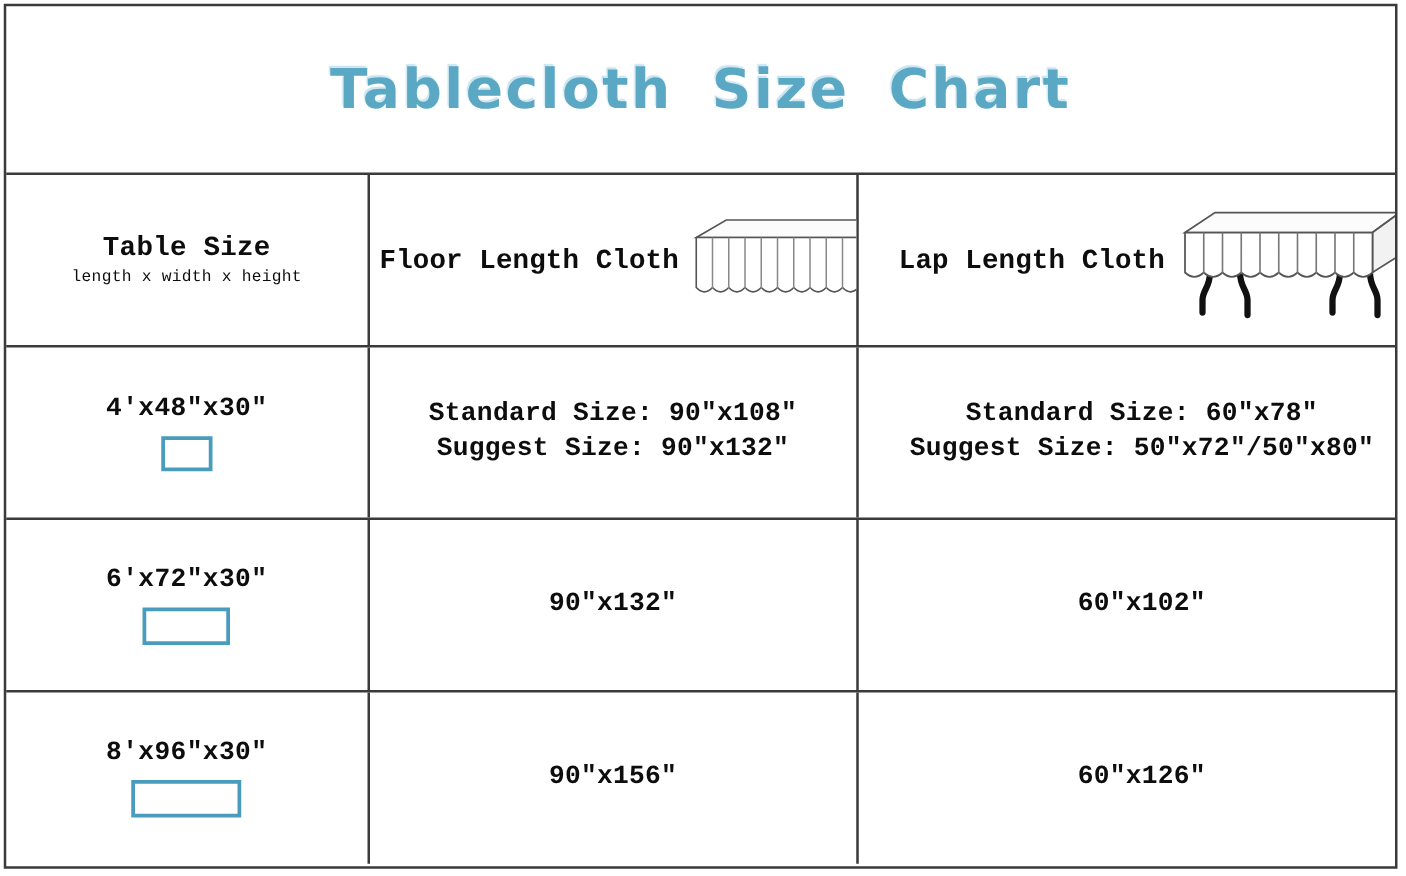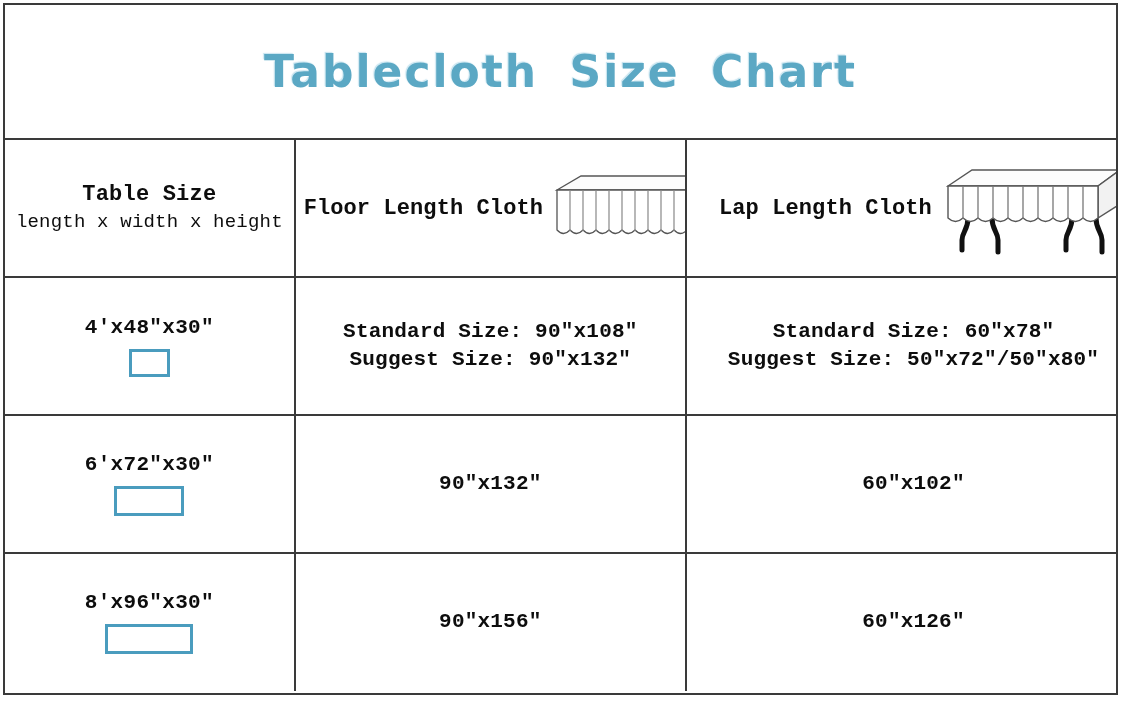--- a/index.html
+++ b/index.html
@@ -105,21 +105,21 @@
   .hdr-size {
     flex-direction: column;
     line-height: 1.22;
   }
   .hdr-size .t1 {
     font-size: 22px;
     font-weight: bold;
     letter-spacing: 0.2px;
   }
   .hdr-size .t2 {
-    font-size: 19px;
+    font-size: 13px;
     font-weight: normal;
     letter-spacing: 0.2px;
     margin-top: 2px;
   }
   .hdr-cloth {
     justify-content: flex-start;
     padding-left: 8px;
     gap: 8px;
   }
   .hdr-cloth .hdr-label {

